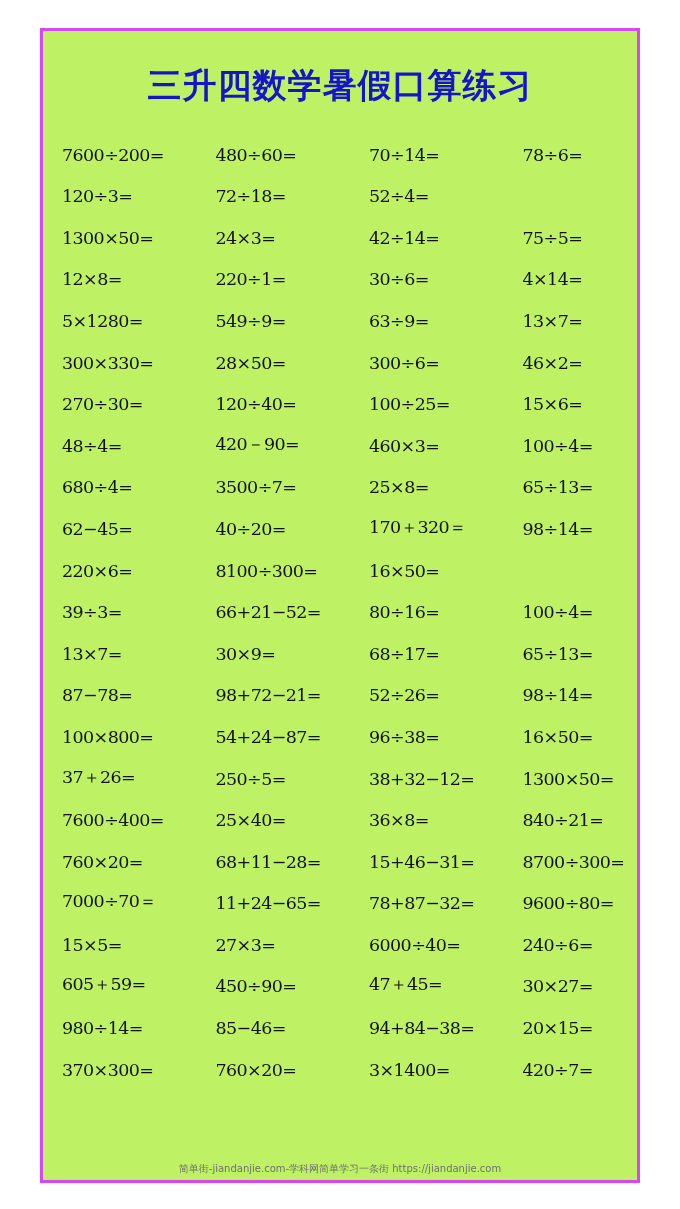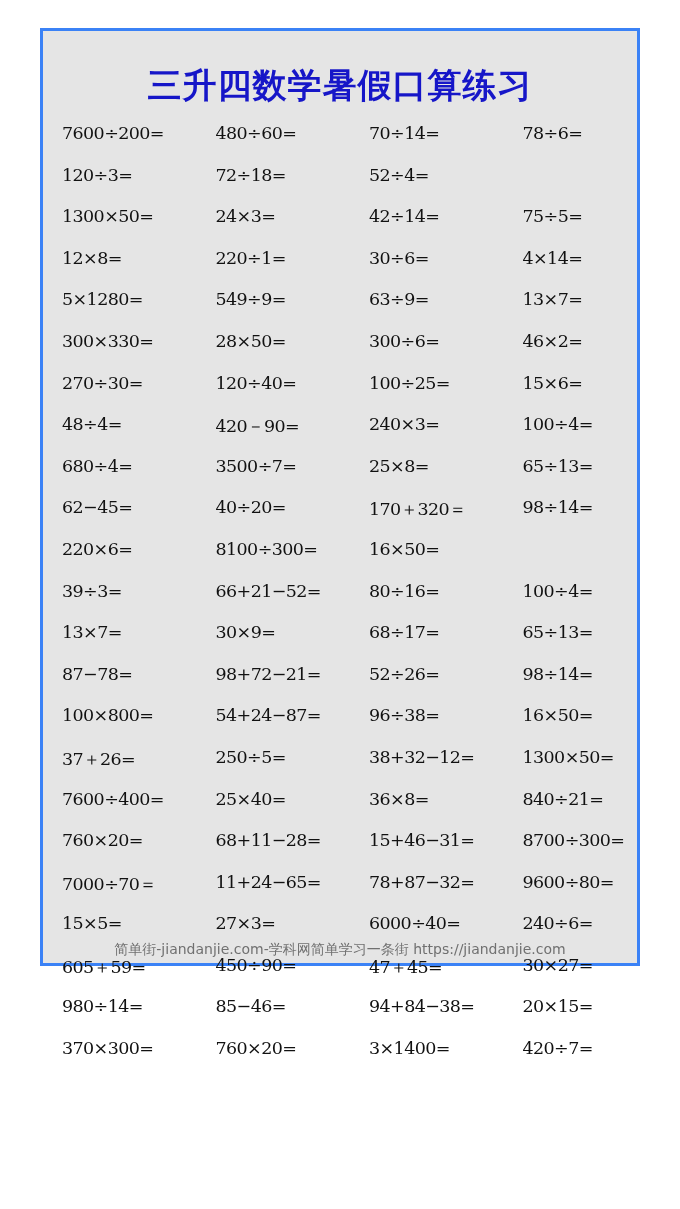--- a/index.html
+++ b/index.html
@@ -1,40 +1,40 @@
 <!DOCTYPE html>
 <html><head>
 <meta charset="utf-8">
 <style>
   html, body { margin: 0; padding: 0; background: #ffffff; }
   body { width: 680px; height: 1209px; position: relative; overflow: hidden; }
   .sheet {
     position: absolute; left: 40px; top: 28px;
-    width: 600px; height: 938px;
-    border: 3px solid #3b82f6; box-sizing: border-box; background: #e5e5e5;
+    width: 600px; height: 1155px;
+    border: 3px solid #d946ef; box-sizing: border-box; background: #bef264;
   }
   .title {
     position: absolute; left: 0; right: 0; top: 34px;
     text-align: center; color: #1616c8;
     font-family: "DejaVu Sans", sans-serif; font-weight: bold;
     font-size: 34px; letter-spacing: 1px; line-height: 40px;
   }
   .grid {
     position: absolute; left: 19px; top: 92px; width: 575px;
   }
-  .row { display: flex; height: 41.6px; align-items: flex-start; }
+  .row { display: flex; height: 41.6px; align-items: flex-end; }
   .cell {
     width: 153.5px; flex: none; white-space: nowrap;
     font-family: "DejaVu Serif", serif; font-size: 17.5px; color: #111;
     letter-spacing: -0.6px;
   }
   .footer {
     position: absolute; left: 0; right: 0; bottom: 4px;
     text-align: center; color: #707070;
-    font-family: "DejaVu Sans", sans-serif; font-size: 14px;
+    font-family: "DejaVu Sans", sans-serif; font-size: 10px;
   }
 </style>
 </head>
 <body>
 
 <div class="sheet">
   <div class="title">三升四数学暑假口算练习</div>
   <div class="grid" id="grid">
       <div class="row">
         <div class="cell">7600÷200=</div>
@@ -73,21 +73,21 @@
       </div>
       <div class="row">
         <div class="cell">270÷30=</div>
         <div class="cell">120÷40=</div>
         <div class="cell">100÷25=</div>
         <div class="cell">15×6=</div>
       </div>
       <div class="row">
         <div class="cell">48÷4=</div>
         <div class="cell">420－90=</div>
-        <div class="cell">240×3=</div>
+        <div class="cell">460×3=</div>
         <div class="cell">100÷4=</div>
       </div>
       <div class="row">
         <div class="cell">680÷4=</div>
         <div class="cell">3500÷7=</div>
         <div class="cell">25×8=</div>
         <div class="cell">65÷13=</div>
       </div>
       <div class="row">
         <div class="cell">62−45=</div>

